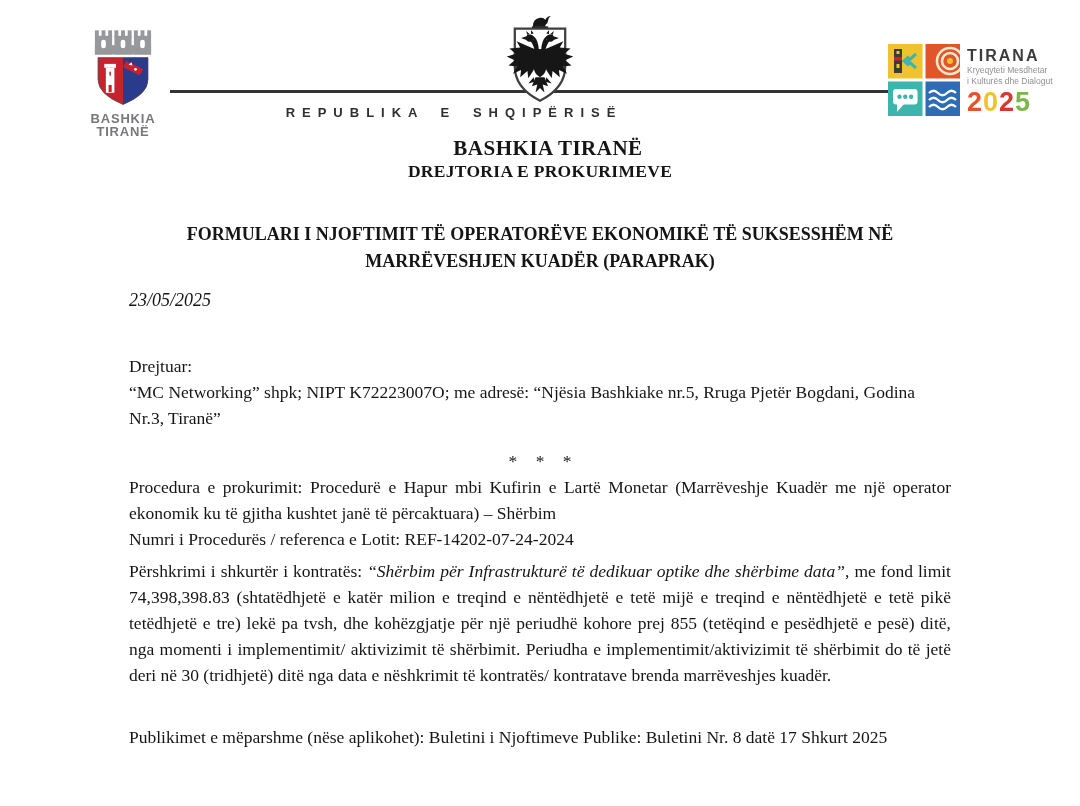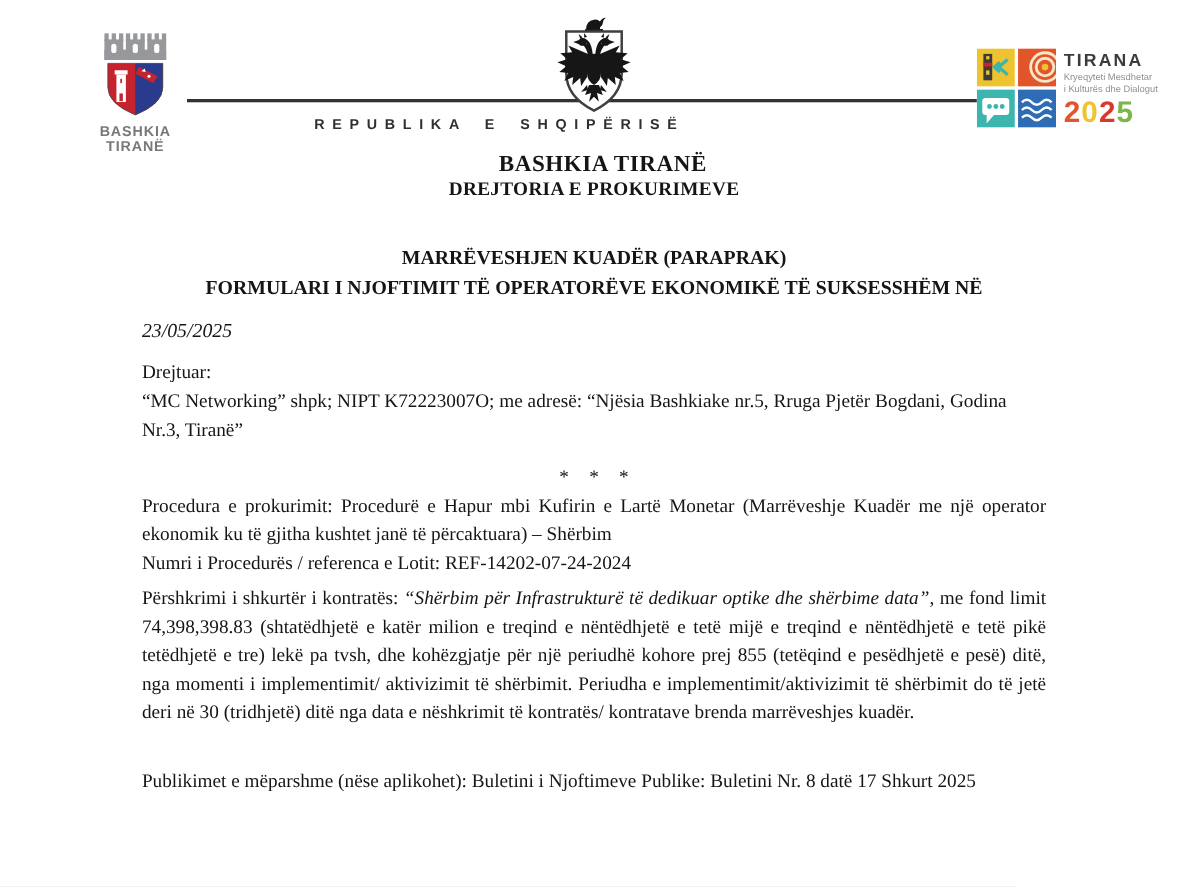--- a/index.html
+++ b/index.html
@@ -33,21 +33,21 @@
   .org  { position:absolute; top:136px; width:100%; text-align:center;
           font-weight:bold; font-size:21px; letter-spacing:0.5px;padding-left:16px; }
   .dept { position:absolute; top:161px; width:100%; text-align:center;
           font-weight:bold; font-size:17.5px; letter-spacing:0.3px; }
   .heading { position:absolute; top:221px; width:100%; text-align:center;
              font-weight:bold; font-size:18px; line-height:27px; }
 
   
   .doc { position:absolute; left:129px; top:287px; width:822px; font-size:17.5px; line-height:26px; }
   .date { font-style:italic; font-size:18px; }
-  .drejtuar { margin-top:12px; }
+  .drejtuar { margin-top:40px; }
   .sep { margin-top:17px; text-align:center; word-spacing:14px; }
   .para-reference { }
   .para-description { margin-top:6px; text-align:justify; }
   .para-procedure { text-align:justify; }
   .para-publications { margin-top:36px; }
   .b { font-weight:normal; }
   .i { font-style:italic; }
 </style>
 </head>
 <body>
@@ -186,22 +186,22 @@
       <div class="t25-sub">Kryeqyteti Mesdhetar</div>
       <div class="t25-sub">i Kulturës dhe Dialogut</div>
       <div class="t25-year"><span style="color:#E2552A">2</span><span style="color:#EFC32F">0</span><span style="color:#D8392E">2</span><span style="color:#7AB648">5</span></div>
     </div>
   </div>
 
   <div class="org">BASHKIA TIRANË</div>
   <div class="dept">DREJTORIA E PROKURIMEVE</div>
 
   <div class="heading">
+    <div>FORMULARI I NJOFTIMIT TË OPERATORËVE EKONOMIKË TË SUKSESSHËM NË</div>
     <div>MARRËVESHJEN KUADËR (PARAPRAK)</div>
-    <div>FORMULARI I NJOFTIMIT TË OPERATORËVE EKONOMIKË TË SUKSESSHËM NË</div>
   </div>
 
   <div class="doc">
     <div class="date">23/05/2025</div>
 
     <div class="drejtuar">Drejtuar:</div>
     <div class="addressee"><span class="b">“MC Networking” shpk</span><span>; NIPT K72223007O; me adresë: “Njësia Bashkiake nr.5, Rruga Pjetër Bogdani, Godina Nr.3, Tiranë”</span></div>
 
     <div class="sep">* * *</div>
 

